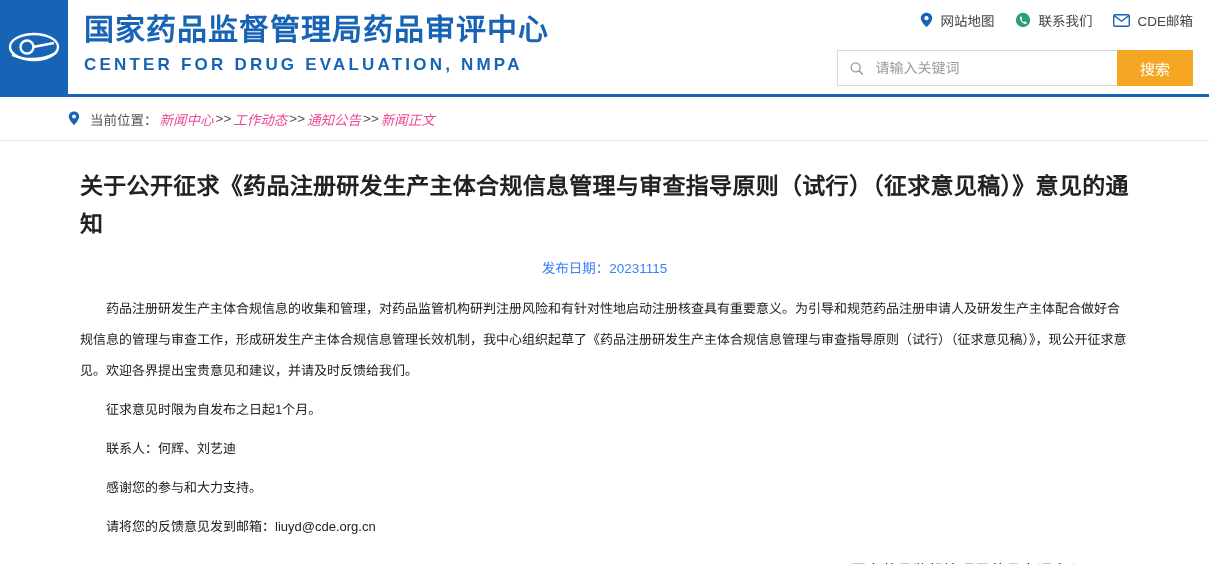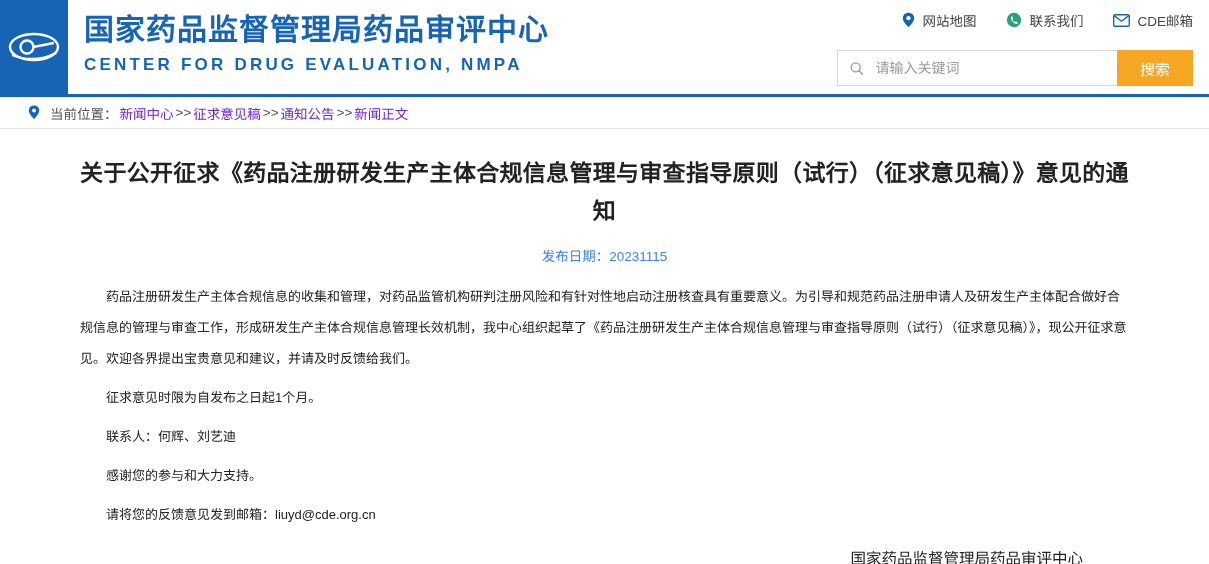--- a/index.html
+++ b/index.html
@@ -59,21 +59,21 @@
     line-height: 26px;
     white-space: nowrap;
   }
 
   .toplinks {
     position: absolute;
     right: 16px;
     top: 10px;
     display: flex;
     align-items: center;
-    gap: 30px;
+    gap: 21px;
   }
   .toplink {
     display: flex;
     align-items: center;
     gap: 7px;
     font-size: 13.5px;
     color: #444;
     cursor: pointer;
     white-space: nowrap;
   }
@@ -114,56 +114,55 @@
     background: #f5a623;
     color: #fff;
     border: none;
     font-size: 15px;
     cursor: pointer;
     font-family: "Liberation Sans", "DejaVu Sans", sans-serif;
   }
 
   
   .breadcrumb-bar {
-    height: 32px;
+    height: 44px;
     border-bottom: 1px solid #e6e6e6;
     display: flex;
     align-items: center;
-    padding-left: 28px;
+    padding-left: 68px;
     box-sizing: border-box;
     background: #fff;
   }
   .breadcrumb {
     display: flex;
     align-items: center;
     font-size: 13.5px;
     color: #555;
     gap: 2px;
   }
   .breadcrumb .pin { margin-right: 8px; display: flex; }
   .breadcrumb a {
-    color: #6d28d9;
+    color: #ec4899;
     text-decoration: none;
     cursor: pointer;
+    font-style: italic;
   }
   .breadcrumb .sep { color: #555; }
 
   
   .article {
     padding: 26px 80px 0 80px;
     box-sizing: border-box;
   }
   .article-title {
     font-size: 23px;
     font-weight: bold;
     color: #222;
-    text-align: center;
     line-height: 38px;
     letter-spacing: 0.3px;
-    font-family: Liberation Serif, serif;
   }
   .article-date {
     margin-top: 14px;
     text-align: center;
     font-size: 13.5px;
     color: #3b82f6;
   }
   .article-body {
     margin-top: 16px;
     font-size: 13px;
@@ -243,21 +242,21 @@
   <div class="breadcrumb">
     <span class="pin">
       <svg width="12" height="15" viewBox="0 0 12 15">
         <path d="M6 0.6 C3 0.6 0.8 2.8 0.8 5.6 C0.8 9.2 6 14.2 6 14.2 C6 14.2 11.2 9.2 11.2 5.6 C11.2 2.8 9 0.6 6 0.6 Z" fill="#1763b5"></path>
         <circle cx="6" cy="5.5" r="1.9" fill="#ffffff"></circle>
       </svg>
     </span>
     <span>当前位置：</span>
     <a>新闻中心</a>
     <span class="sep">&gt;&gt;</span>
-    <a>征求意见稿</a>
+    <a>工作动态</a>
     <span class="sep">&gt;&gt;</span>
     <a>通知公告</a>
     <span class="sep">&gt;&gt;</span>
     <a>新闻正文</a>
   </div>
 </div>
 
 <div class="article">
   <div class="article-title">关于公开征求《药品注册研发生产主体合规信息管理与审查指导原则（试行）（征求意见稿）》意见的通知</div>
 

